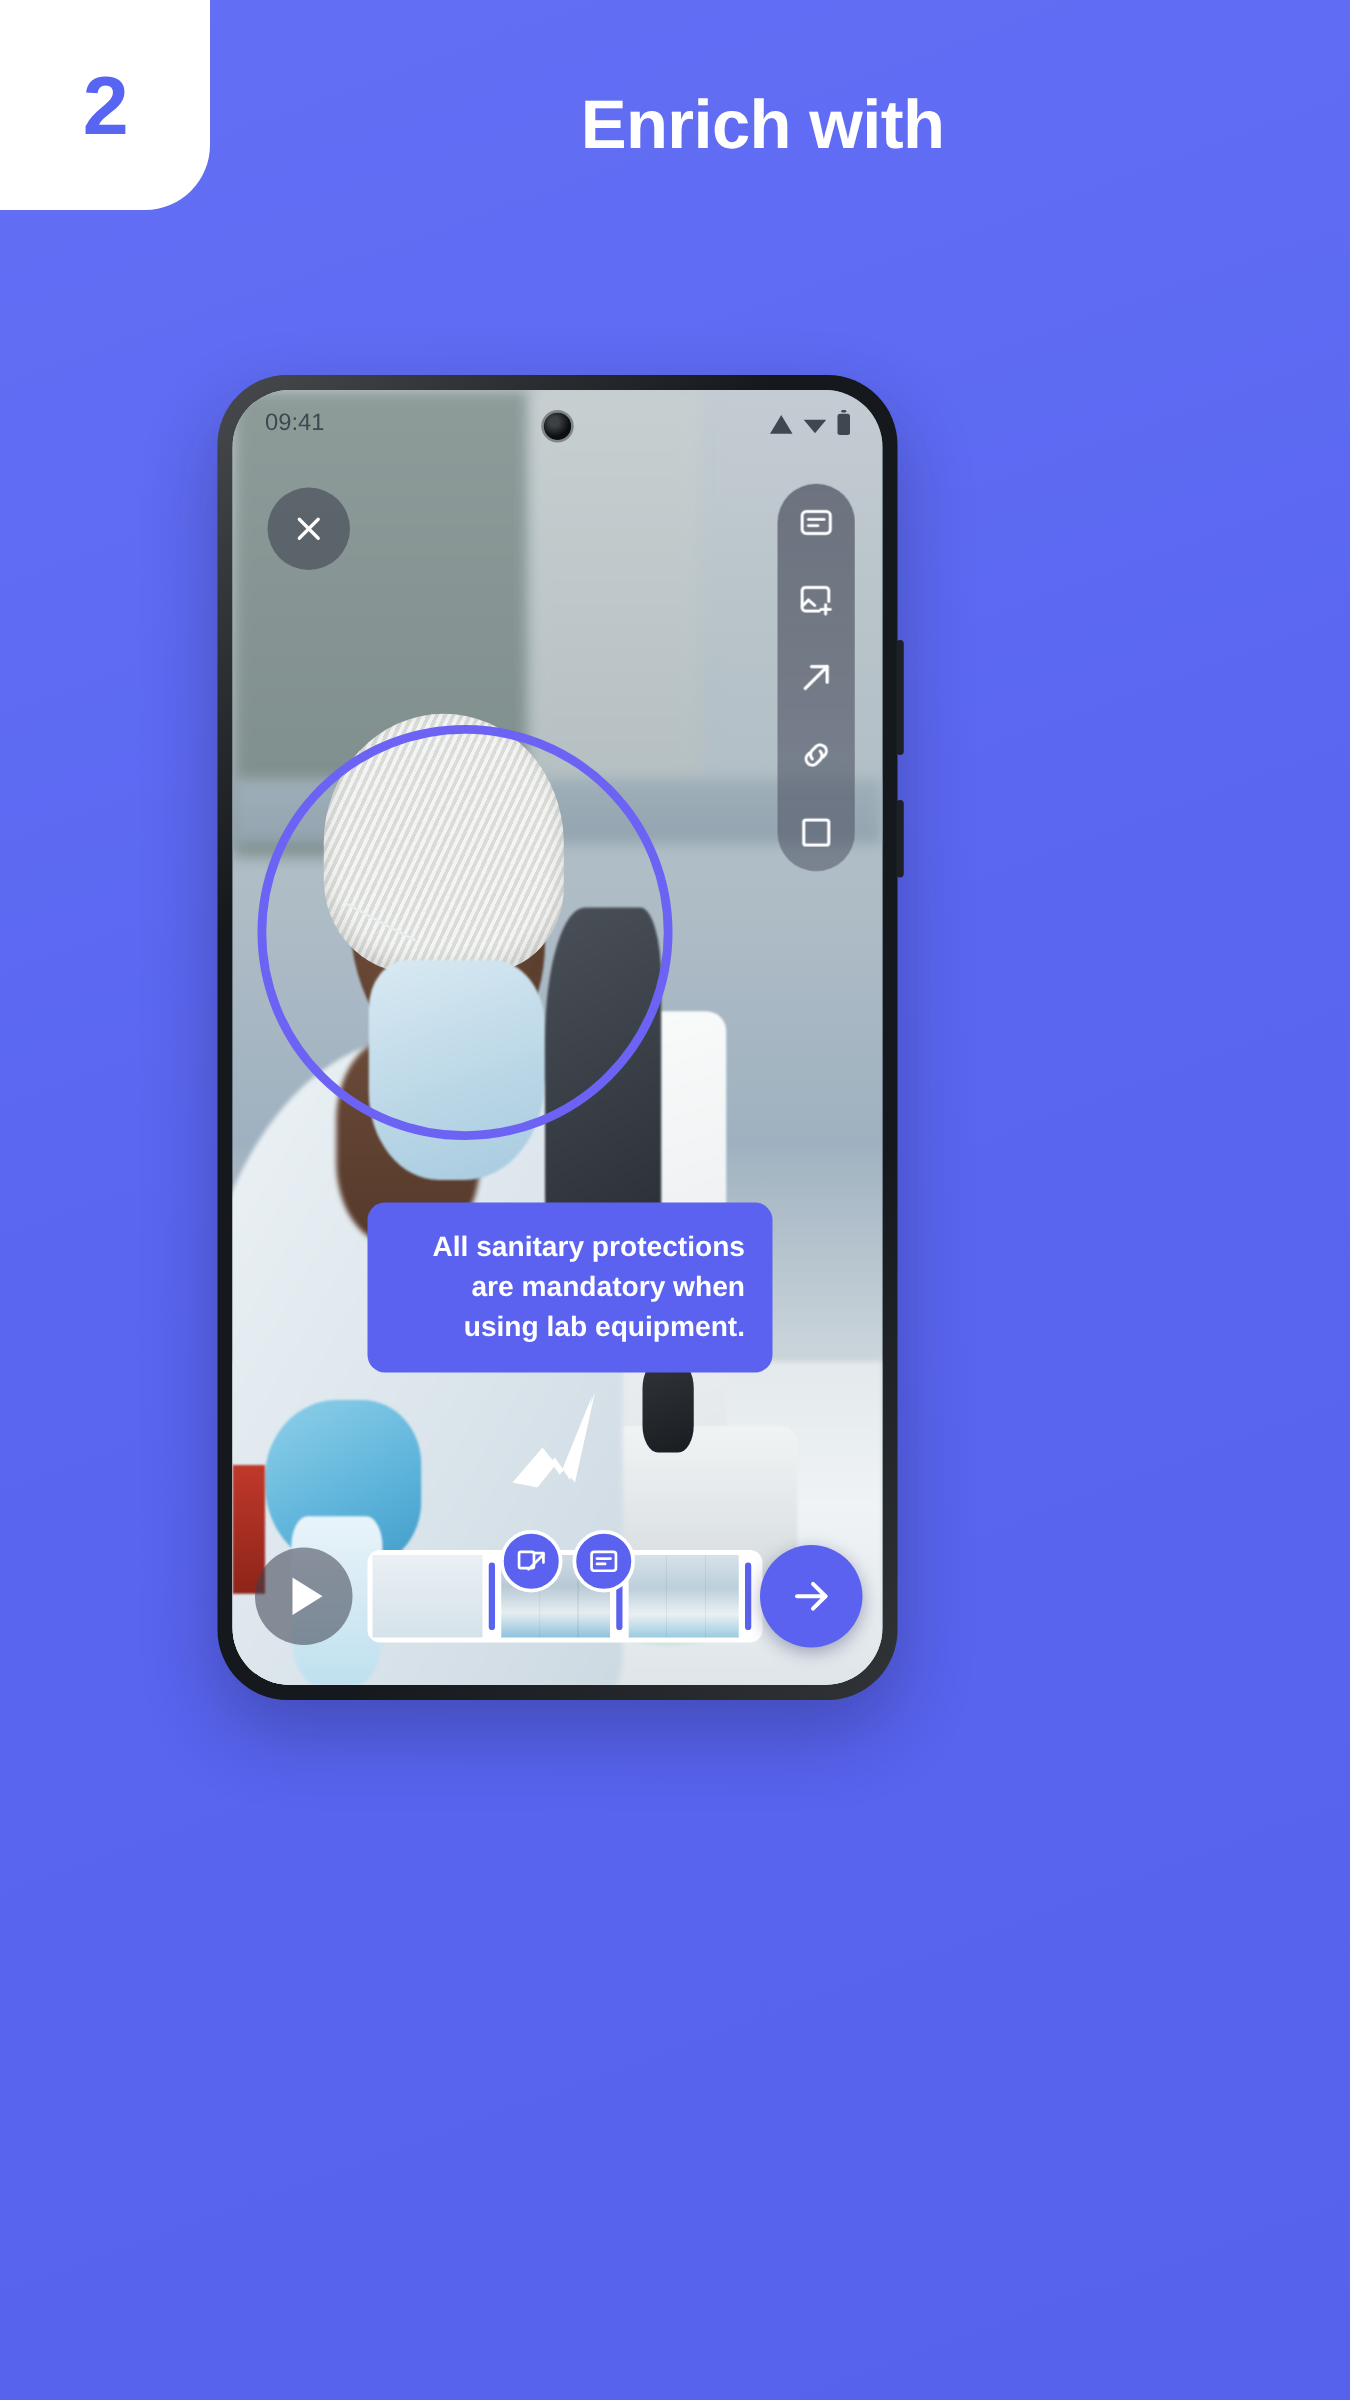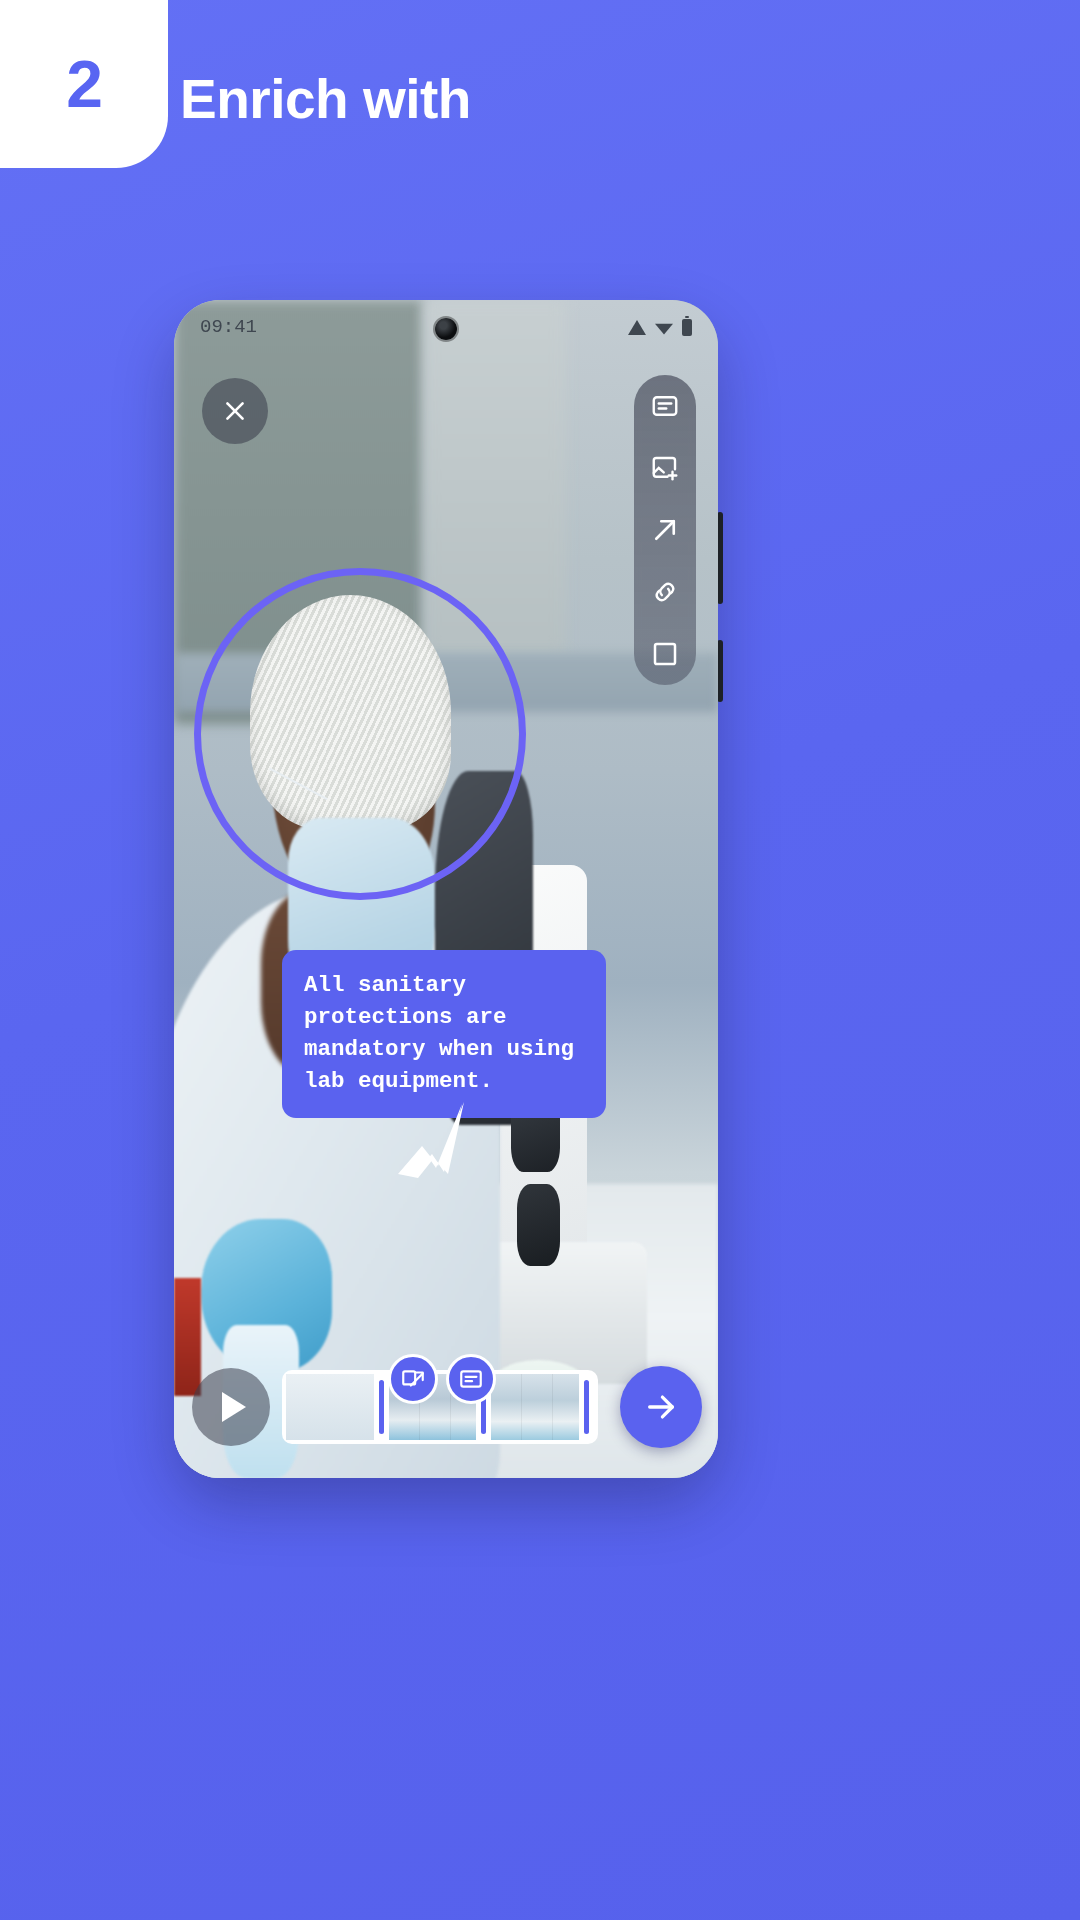--- a/index.html
+++ b/index.html
@@ -26,36 +26,37 @@
     display:flex; align-items:center; justify-content:center;
   }
   #step-badge .num {
     font-size:66px; font-weight:700; color:#5865f2;
     line-height:1; letter-spacing:-1px;
   }
 
   
   #headline {
     position:absolute; left:180px; right:40px; top:60px;
+    text-align:center;
     color:#ffffff;
     font-size:55px;
     font-weight:700;
     line-height:1.42;
     letter-spacing:-0.5px;
   }
 
   
   #phone {
     position:absolute;
     left:174px; top:300px;
-    width:544px; height:1178px;
+    width:544px; height:1060px;
     background:#15181c;
     border-radius:56px;
     box-shadow:0 26px 60px rgba(20,20,60,.30);
-    font-family:Liberation Mono, monospace;
+    padding:12px;
   }
   #phone::before{ 
     content:""; position:absolute; inset:0;
     border-radius:56px;
     background:linear-gradient(135deg,rgba(255,255,255,.22),rgba(255,255,255,0) 28%,rgba(255,255,255,0) 72%,rgba(255,255,255,.12));
     pointer-events:none;
   }
   
   .side-btn{ position:absolute; right:-5px; width:6px; background:#1d2126; border-radius:4px; }
   #btn-power{ top:212px; height:92px; }
@@ -237,20 +238,21 @@
 
   
   #callout{
     position:absolute; left:108px; top:650px;
     width:324px;
     background:#5a62ef;
     border-radius:14px;
     padding:20px 22px;
     color:#fff; font-size:22.5px; font-weight:600; line-height:1.42;
     z-index:6;
+    text-align:right;
   }
 
   
   #arrow-annotation{
     position:absolute; left:218px; top:800px;
     width:80px; height:90px; z-index:6;
   }
 
   
   #bottom-bar{

